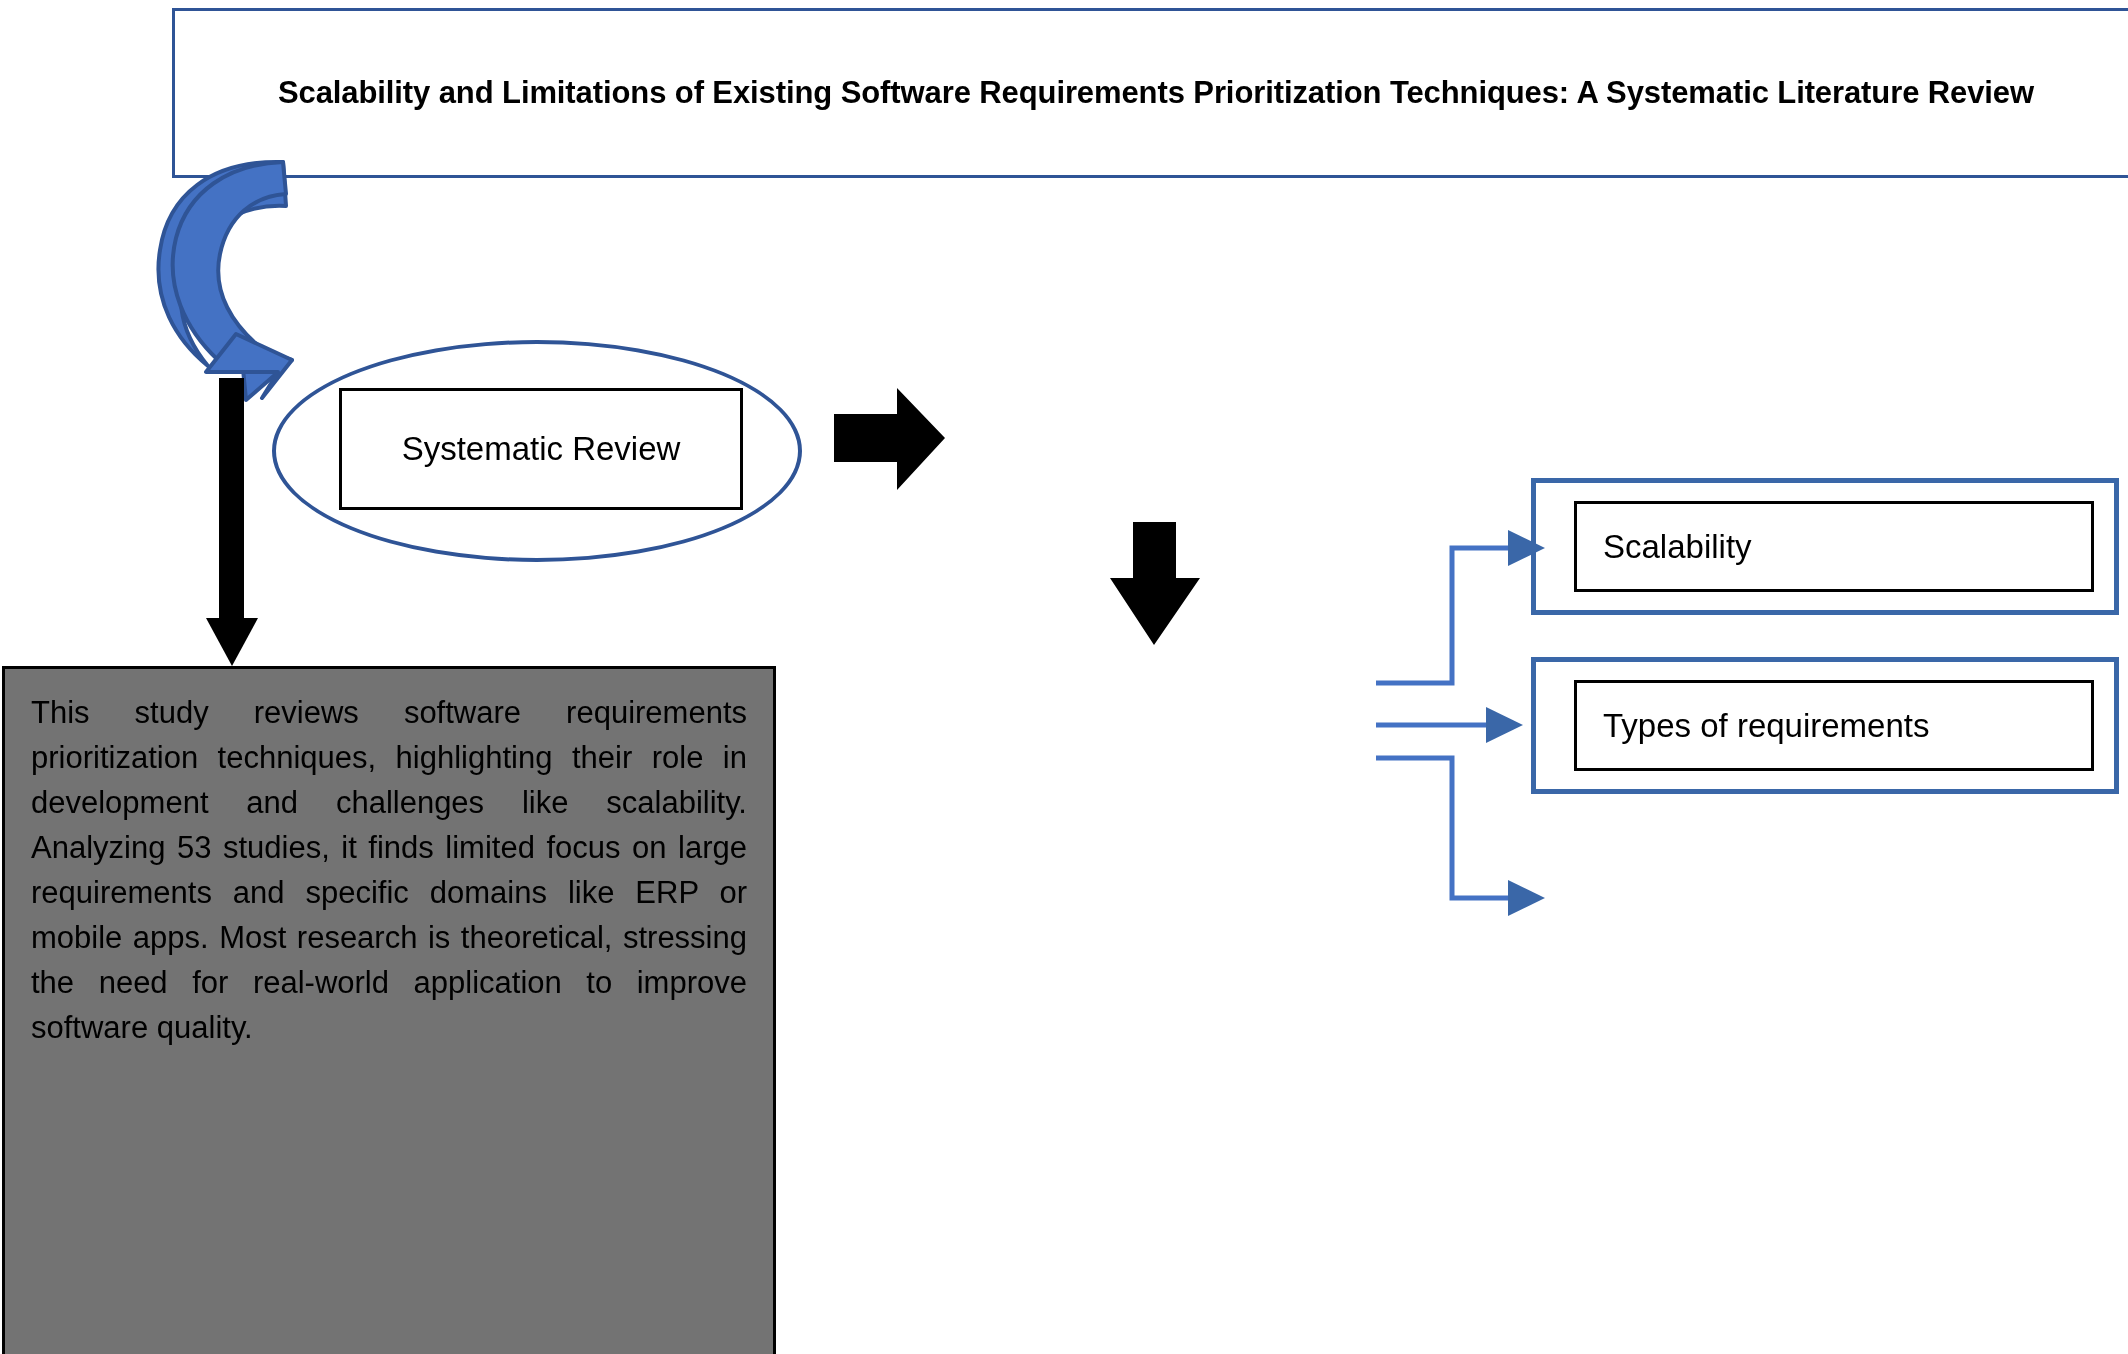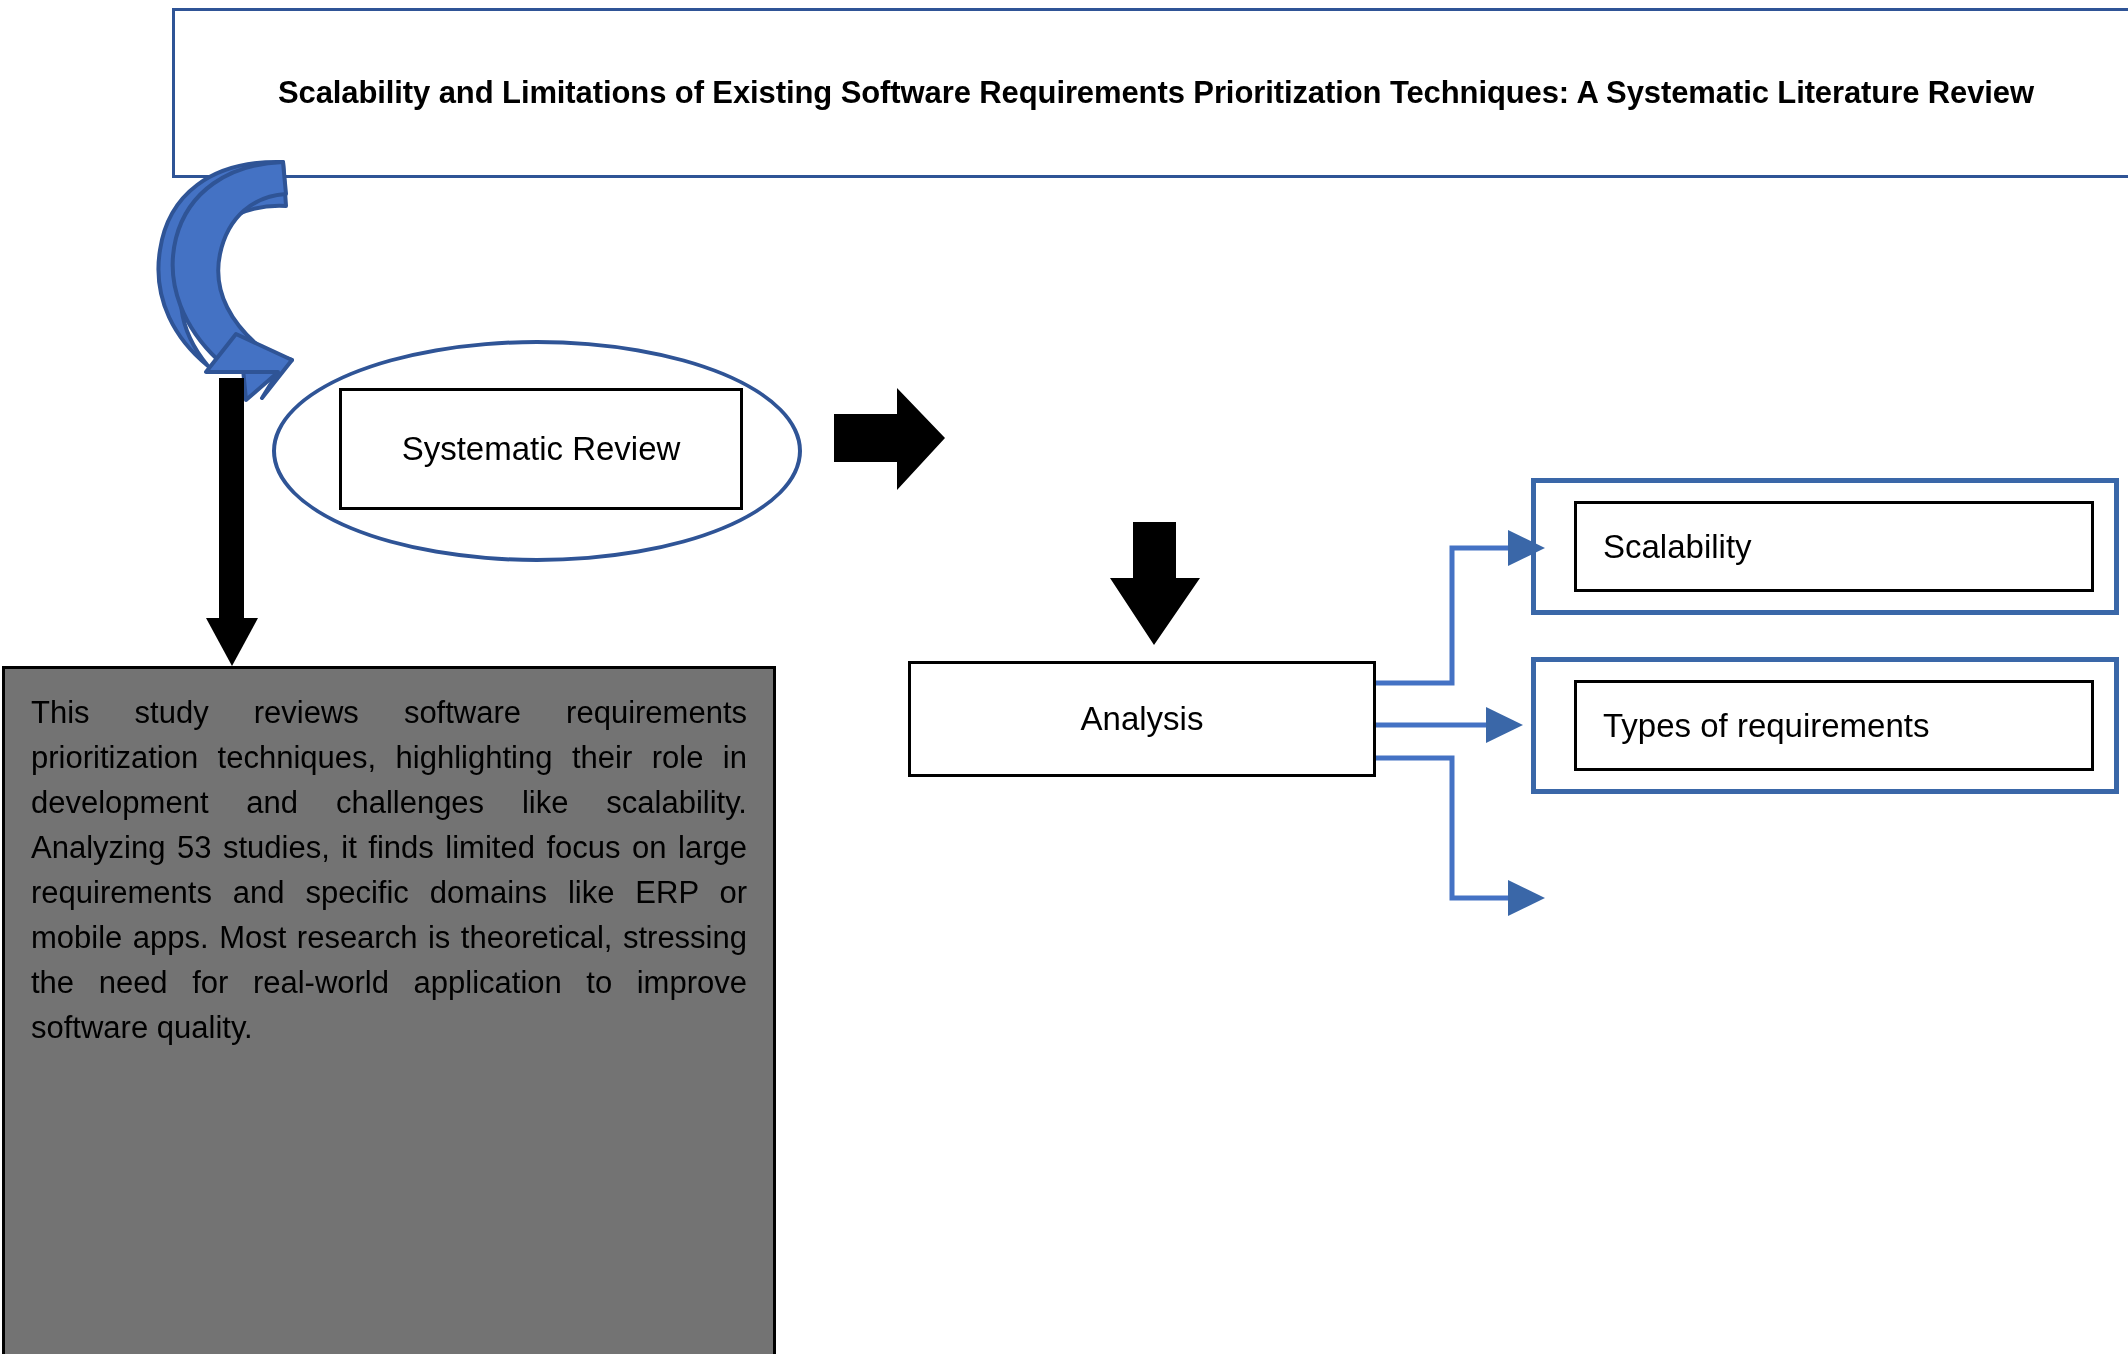--- a/index.html
+++ b/index.html
@@ -170,23 +170,20 @@
   <div class="abs" id="title-box">
     <div id="title-text">Scalability and Limitations of Existing Software Requirements Prioritization Techniques: A Systematic Literature Review</div>
   </div>
 
   <div class="abs" id="ellipse-shape"></div>
   <div class="abs" id="systematic-review-box">
     <span>Systematic Review</span>
   </div>
 
 
-  <div class="abs" id="analysis-box">
-    <span>Analysis</span>
-  </div>
 
   <div class="abs" id="description-box">
     <div id="description-text">This study reviews software requirements prioritization techniques, highlighting their role in development and challenges like scalability. Analyzing 53 studies, it finds limited focus on large requirements and specific domains like ERP or mobile apps. Most research is theoretical, stressing the need for real-world application to improve software quality.</div>
   </div>
 
   <div class="abs outcome-outer" id="outcome-1">
     <div class="outcome-inner">
       <span>Types of requirements</span>
     </div>
   </div>

